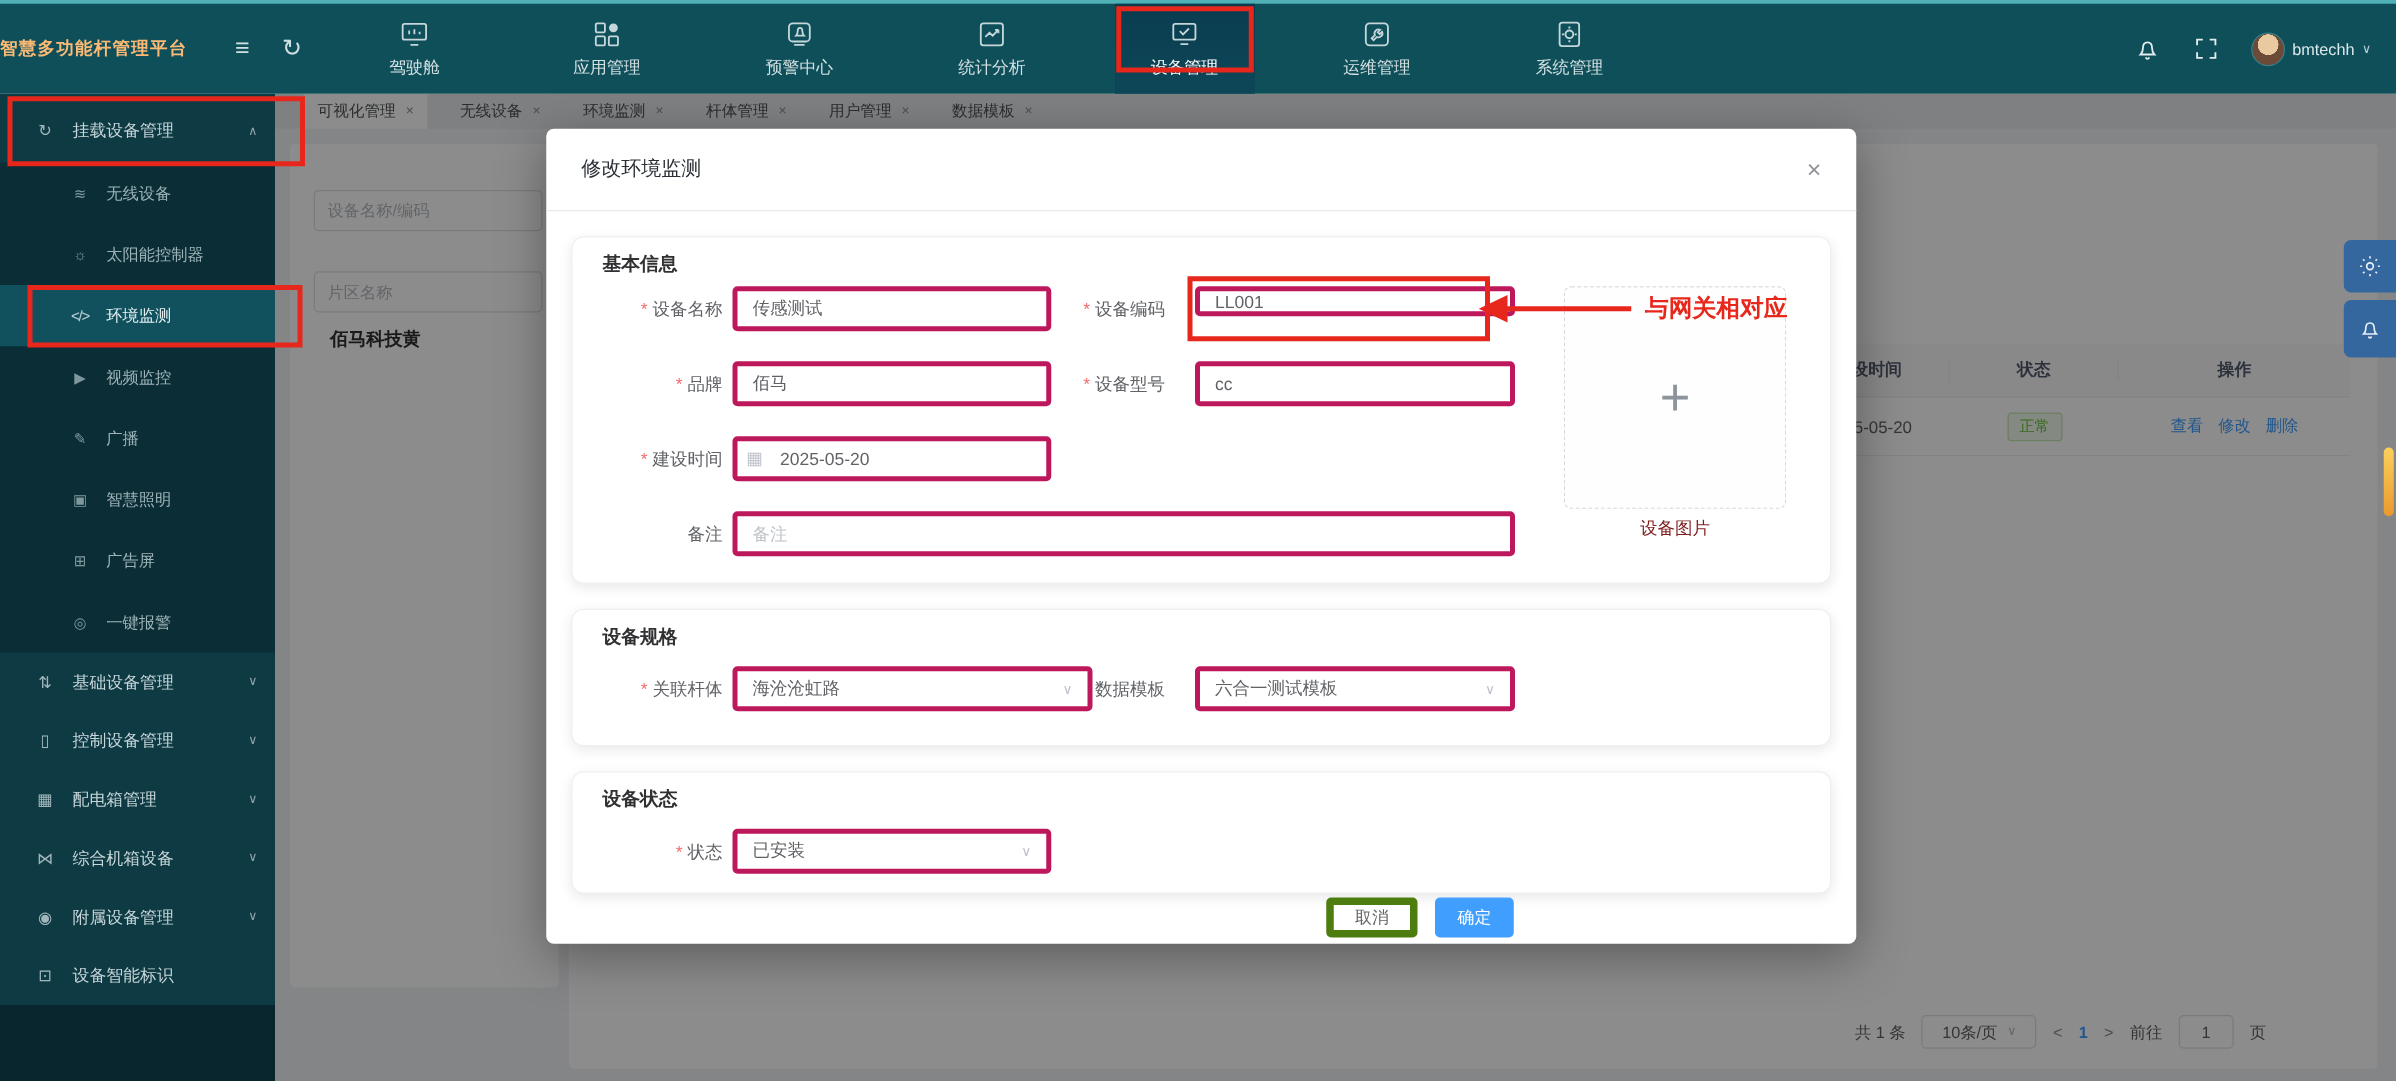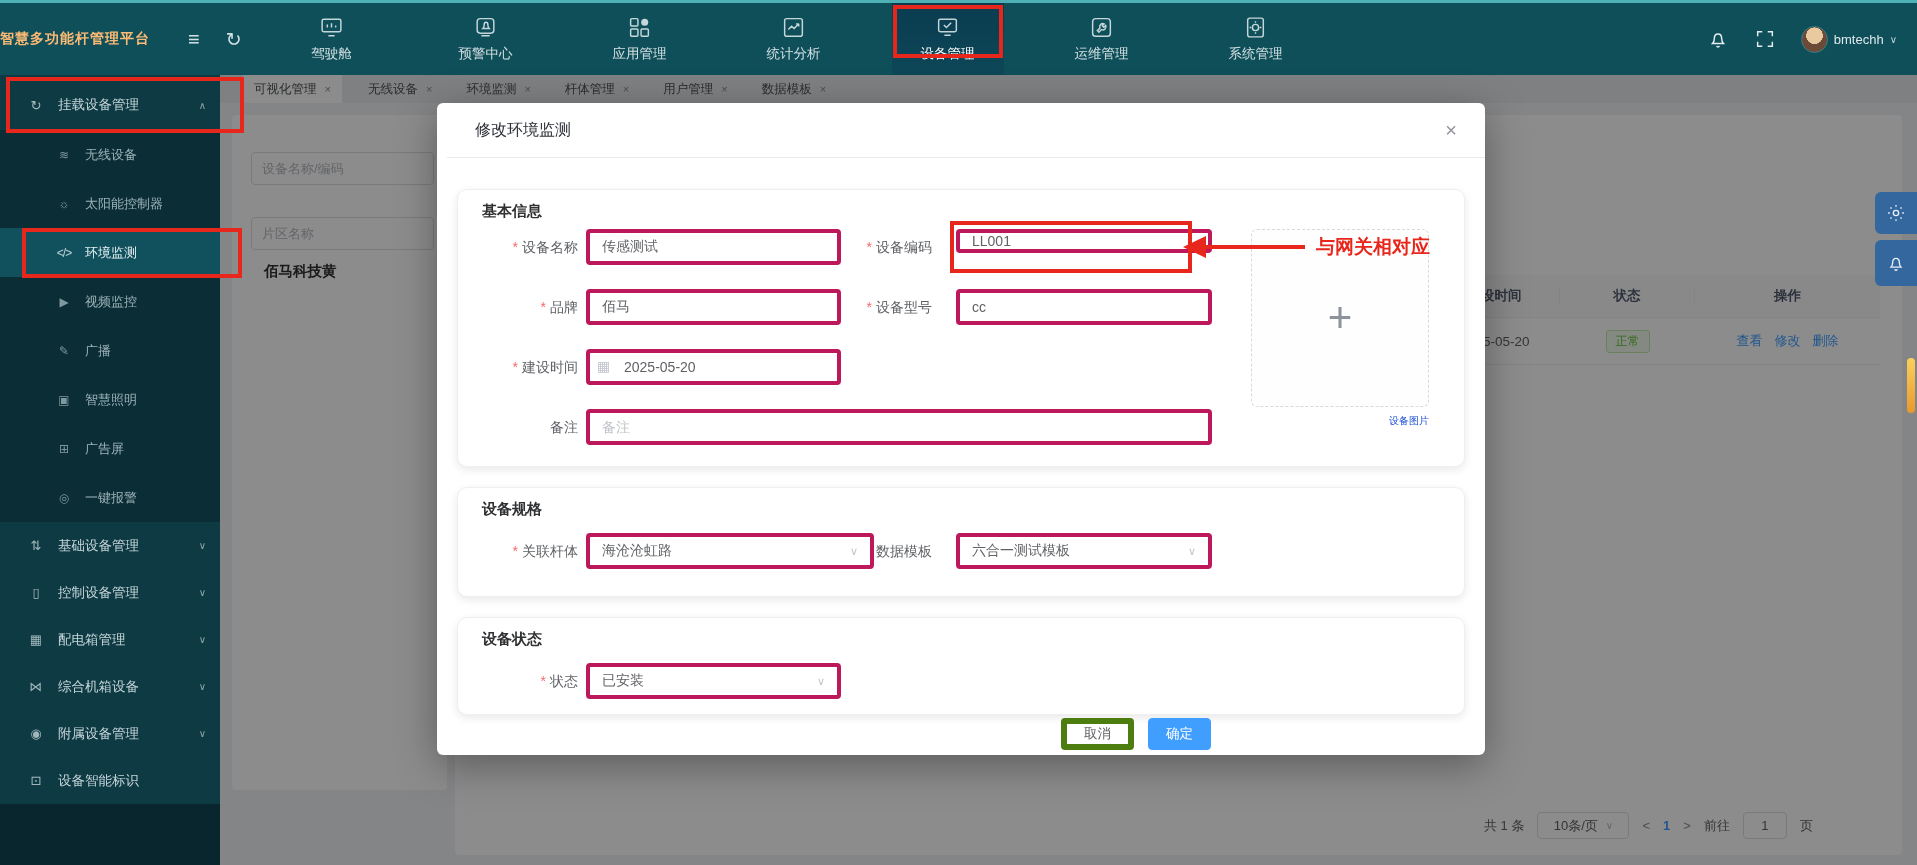--- a/index.html
+++ b/index.html
@@ -87,21 +87,21 @@
          display:flex; align-items:center; justify-content:center; cursor:pointer; }
   .fab svg { width:20px; height:20px; stroke:#e9f0f7; fill:none; stroke-width:1.6; }
   .fab-gear { top:192px; height:42px; }
   .fab-bell { top:240px; height:46px; }
   .scroll-thumb { position:absolute; right:2px; top:358px; width:8px; height:55px; border-radius:4px;
                   background:linear-gradient(#fbd05c,#e9992c); z-index:18; }
 
   
   .modal { position:absolute; left:437px; top:103px; width:1048px; height:652px; background:#ffffff;
            border-radius:6px; box-shadow:0 10px 40px rgba(0,0,0,.35); z-index:20; }
-  .m-head { height:55px; border-bottom:1px solid #e8eaec; display:flex; align-items:center; padding:0 28px;margin-left:10px; }
+  .m-head { height:66px; border-bottom:1px solid #e8eaec; display:flex; align-items:center; padding:0 28px; }
   .m-title { font-size:16px; color:#2b2f36; }
   .m-close { margin-left:auto; font-size:20px; color:#909399; cursor:pointer; line-height:1; }
   .m-card { position:absolute; left:20px; width:1008px; background:#fff; border:1px solid #efefef;
             border-radius:10px; box-shadow:0 3px 10px rgba(0,0,0,.09); }
   .card1 { top:86px; height:278px; }
   .card2 { top:384px; height:110px; }
   .card3 { top:514px; height:98px; }
   .sec-title { position:absolute; left:24px; top:12px; font-size:15px; font-weight:bold; color:#303133; }
   .f-label { position:absolute; width:116px; text-align:right; font-size:14px; color:#606266; }
   .req::before { content:"*"; color:#f56c6c; margin-right:4px; }
@@ -118,21 +118,21 @@
   .code-wrap .f-input { position:static; width:100%; height:24px; }
   .anno-code { position:absolute; left:-6px; right:20px; top:-8px; bottom:-8px; border:4px solid #e8271c; z-index:30; }
   .anno-tri { position:absolute; left:725px; top:46px; width:0; height:0; border-top:11px solid transparent;
               border-bottom:11px solid transparent; border-right:23px solid #e8271c; z-index:30; }
   .anno-line { position:absolute; left:747px; top:55px; width:100px; height:4px; background:#e8271c; z-index:30; }
   .anno-text { position:absolute; left:858px; top:44px; font-size:19px; font-weight:bold; color:#e8271c;
                white-space:nowrap; z-index:30; }
   .upload { position:absolute; left:793px; top:39px; width:178px; height:178px; border:1px dashed #d9d9d9;
             border-radius:6px; display:flex; align-items:center; justify-content:center; color:#8c939d;
             font-size:42px; font-weight:300; cursor:pointer; background:#fefefe; }
-  .upload-label { position:absolute; left:793px; top:224px; width:178px; text-align:right; font-size:10px; color:#1d4ed8; }
+  .upload-label { position:absolute; left:793px; top:224px; width:178px; text-align:center; font-size:14px; color:#7f1d1d; }
   .m-footer { position:absolute; left:20px; top:615px; width:754px; display:flex; justify-content:flex-end; gap:14px; }
   .btn { height:32px; padding:0 17px; border-radius:4px; font-size:13.5px; display:flex; align-items:center; cursor:pointer; }
   .btn-cancel { border:6px solid #4d7c0f; color:#606266; background:#fff; }
   .btn-confirm { background:#409eff; color:#fff; border:1px solid #409eff; }
 </style>
 </head>
 <body>
 
 <div class="screen">
 
@@ -229,33 +229,33 @@
     <div class="nav">
       <div class="nav-item">
         <svg viewBox="0 0 24 24">
           <rect x="3" y="4" width="18" height="12" rx="1.5"></rect>
             <path d="M8 12v-3 M12 12V8 M16 12v-2 M9 20h6"></path>
         </svg>
         <span>驾驶舱</span>
       </div>
       <div class="nav-item">
         <svg viewBox="0 0 24 24">
-          <rect x="4" y="3.5" width="16" height="14" rx="3"></rect>
-            <path d="M9.5 13c1-1 1.2-2 1.2-3.4 0-1.6.5-2.6 1.8-2.6s1.8 1 1.8 2.6c0 1.4.2 2.4 1.2 3.4z M8 20h8"></path>
-        </svg>
-        <span>预警中心</span>
-      </div>
-      <div class="nav-item">
-        <svg viewBox="0 0 24 24">
           <rect x="3.5" y="3.5" width="7" height="7" rx="1"></rect>
             <rect x="3.5" y="13.5" width="7" height="7" rx="1"></rect>
           <rect x="13.5" y="13.5" width="7" height="7" rx="1"></rect>
             <circle cx="17" cy="7" r="3.4" fill="#d9e6e8" stroke="none"></circle>
         </svg>
         <span>应用管理</span>
+      </div>
+      <div class="nav-item">
+        <svg viewBox="0 0 24 24">
+          <rect x="4" y="3.5" width="16" height="14" rx="3"></rect>
+            <path d="M9.5 13c1-1 1.2-2 1.2-3.4 0-1.6.5-2.6 1.8-2.6s1.8 1 1.8 2.6c0 1.4.2 2.4 1.2 3.4z M8 20h8"></path>
+        </svg>
+        <span>预警中心</span>
       </div>
       <div class="nav-item">
         <svg viewBox="0 0 24 24">
           <rect x="3.5" y="3.5" width="17" height="17" rx="2"></rect>
             <path d="M7 14l3.2-3.2 2.4 2.2L17 8.5 M17 8.5h-2.6 M17 8.5v2.6"></path>
         </svg>
         <span>统计分析</span>
       </div>
       <div class="nav-item active">
         <div class="anno-nav"></div>

